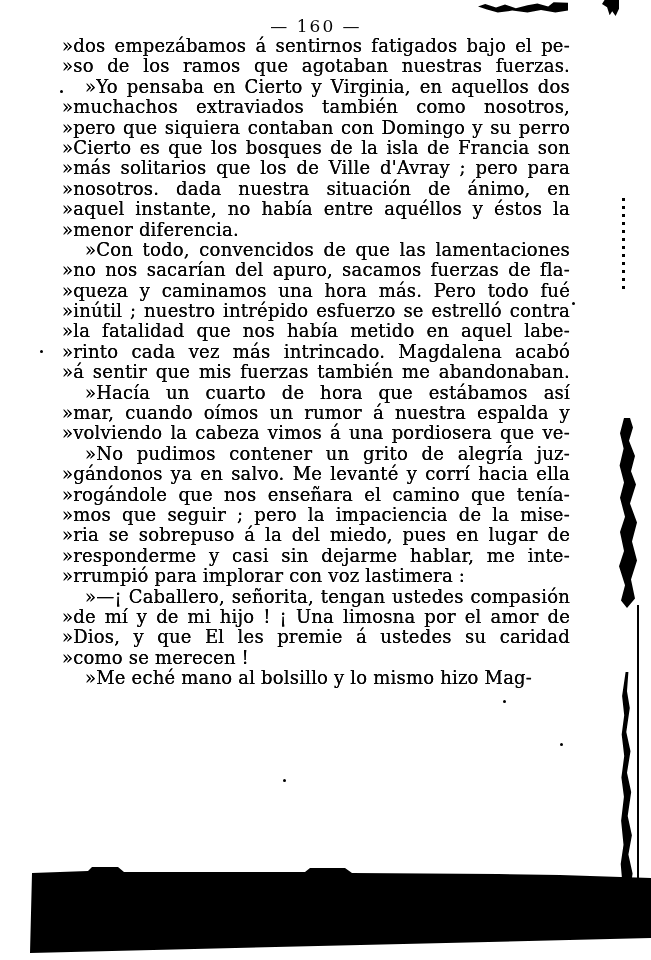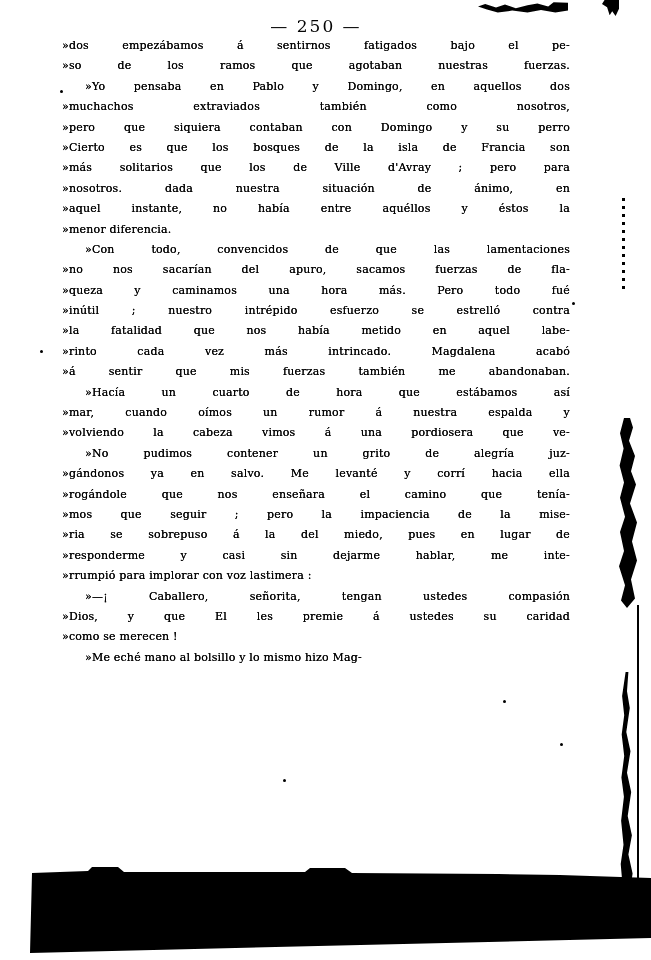--- a/index.html
+++ b/index.html
@@ -21,21 +21,21 @@
     text-align: center;
     font-size: 17px;
     letter-spacing: 2px;
     white-space: nowrap;
   }
   .text-block {
     position: absolute;
     top: 36px; left: 62px; width: 508px;
   }
   .line {
-    font-size: 11px;
+    font-size: 18px;
     line-height: 20.4px;
     height: 20.4px;
     letter-spacing: 0.2px;
     text-shadow: 0 0 0.5px #000;
     overflow: hidden;
   }
   .line.justify { text-align: justify; text-align-last: justify; }
   .line.indent  { text-indent: 23px; }
   .artifact { position: absolute; background: #000; }
   .speck { position: absolute; background: #000; width: 3px; height: 3px; border-radius: 50%; }
@@ -76,26 +76,26 @@
       50% 42%, 80% 50%, 55% 60%, 85% 68%, 60% 76%, 90% 84%, 70% 92%,
       100% 100%, 0 100%, 20% 90%, 5% 80%, 25% 72%, 8% 62%, 28% 52%,
       10% 44%, 30% 35%, 12% 26%, 30% 18%, 15% 10%);
   }
 </style>
 </head>
 <body>
 
 <div class="page">
 
-  <div class="page-header">— 250 —</div>
+  <div class="page-header">— 160 —</div>
 
   <div class="text-block" id="text-block">
       <div class="line justify">»dos empezábamos á sentirnos fatigados bajo el pe-</div>
       <div class="line justify">»so de los ramos que agotaban nuestras fuerzas.</div>
-      <div class="line justify indent">»Yo pensaba en Pablo y Domingo, en aquellos dos</div>
+      <div class="line justify indent">»Yo pensaba en Cierto y Virginia, en aquellos dos</div>
       <div class="line justify">»muchachos extraviados también como nosotros,</div>
       <div class="line justify">»pero que siquiera contaban con Domingo y su perro</div>
       <div class="line justify">»Cierto es que los bosques de la isla de Francia son</div>
       <div class="line justify">»más solitarios que los de Ville d'Avray ; pero para</div>
       <div class="line justify">»nosotros. dada nuestra situación de ánimo, en</div>
       <div class="line justify">»aquel instante, no había entre aquéllos y éstos la</div>
       <div class="line">»menor diferencia.</div>
       <div class="line justify indent">»Con todo, convencidos de que las lamentaciones</div>
       <div class="line justify">»no nos sacarían del apuro, sacamos fuerzas de fla-</div>
       <div class="line justify">»queza y caminamos una hora más. Pero todo fué</div>
@@ -107,20 +107,21 @@
       <div class="line justify">»mar, cuando oímos un rumor á nuestra espalda y</div>
       <div class="line justify">»volviendo la cabeza vimos á una pordiosera que ve-</div>
       <div class="line justify indent">»No pudimos contener un grito de alegría juz-</div>
       <div class="line justify">»gándonos ya en salvo. Me levanté y corrí hacia ella</div>
       <div class="line justify">»rogándole que nos enseñara el camino que tenía-</div>
       <div class="line justify">»mos que seguir ; pero la impaciencia de la mise-</div>
       <div class="line justify">»ria se sobrepuso á la del miedo, pues en lugar de</div>
       <div class="line justify">»responderme y casi sin dejarme hablar, me inte-</div>
       <div class="line">»rrumpió para implorar con voz lastimera :</div>
       <div class="line justify indent">»—¡ Caballero, señorita, tengan ustedes compasión</div>
+      <div class="line justify">»de mí y de mi hijo ! ¡ Una limosna por el amor de</div>
       <div class="line justify">»Dios, y que El les premie á ustedes su caridad</div>
       <div class="line">»como se merecen !</div>
       <div class="line indent">»Me eché mano al bolsillo y lo mismo hizo Mag-</div>
     </div>
 
   <div class="artifact smudge-top"></div>
   <div class="artifact blob-corner"></div>
   <div class="artifact streak-dotted"></div>
   <div class="artifact streak-mid"></div>
   <div class="artifact line-right"></div>

